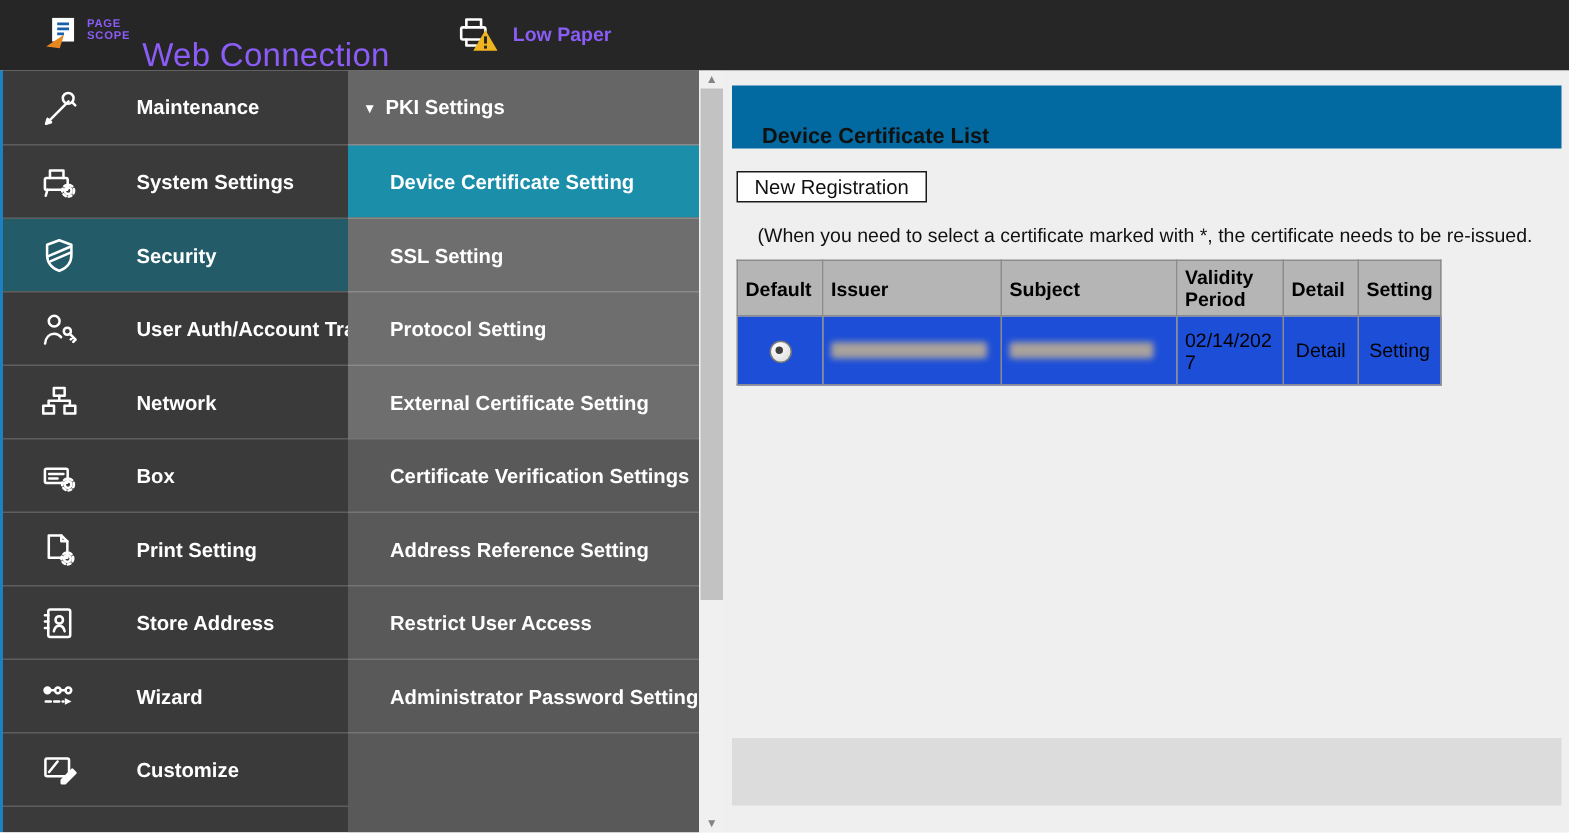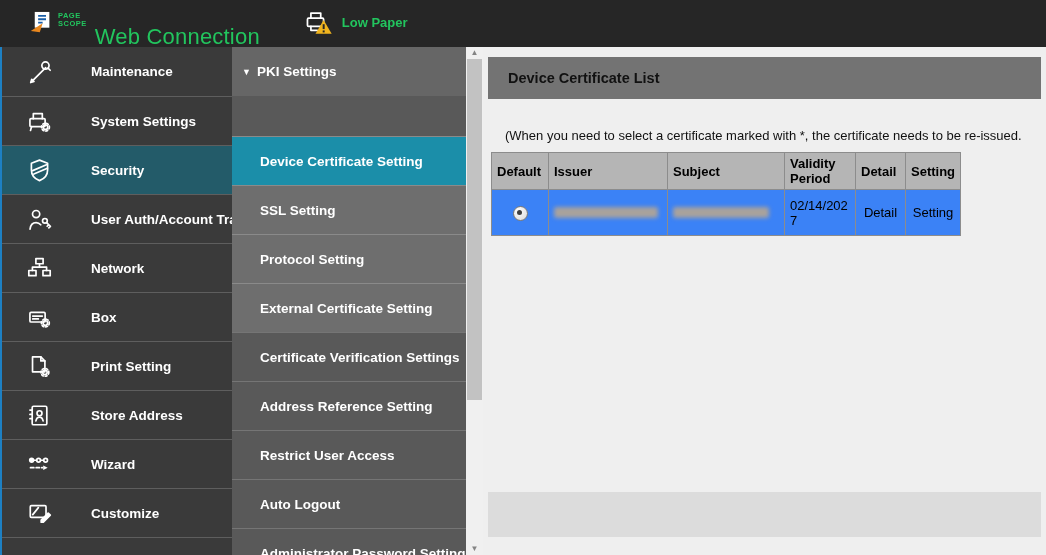--- a/index.html
+++ b/index.html
@@ -1,20 +1,20 @@
 <!DOCTYPE html>
 <html><head>
 <meta charset="utf-8">
 <style>
   html,body{margin:0;padding:0;}
   body{font-family:"Liberation Sans",sans-serif;}
   .screen{width:1046px;height:555px;position:relative;background:#efefef;overflow:hidden;
           display:flex;flex-direction:column;}
   
-  .hdr{height:47px;background:#262626;color:#22c55e;display:flex;align-items:flex-start;flex:0 0 47px;}
+  .hdr{height:47px;background:#262626;color:#8b5cf6;display:flex;align-items:flex-start;flex:0 0 47px;}
   .brand{display:flex;padding:6px 0 0 28px;}
   .logo-icon{width:27px;height:27px;margin-top:2px;}
   .logo-stack{display:flex;flex-direction:column;font-size:7.5px;font-weight:bold;letter-spacing:.5px;
               line-height:8px;margin:6px 4px 0 3px;}
   .title-col{display:flex;flex-direction:column;margin-left:4px;}
   .app-title{font-size:22px;font-weight:400;letter-spacing:.2px;line-height:22px;margin-top:20px;}
   .model-name{font-size:12.5px;font-weight:bold;line-height:16px;margin-top:1px;}
   .status{display:flex;align-items:center;margin-left:44px;padding-top:9px;}
   .status-icon{width:30px;height:27px;}
   .status-label{font-size:13px;font-weight:bold;margin-left:8px;}
@@ -33,42 +33,42 @@
   .menu-filler{flex:1;border-top:1px solid #5e5e5e;}
   
   .submenu{width:234px;flex:0 0 234px;background:#595959;display:flex;flex-direction:column;}
   .sub-header{height:49px;flex:0 0 49px;box-sizing:border-box;display:flex;align-items:center;
               background:#666666;padding-left:10px;color:#fff;font-size:13.5px;font-weight:bold;}
   .sub-marker{font-size:9px;margin-right:6px;}
   .sub-item{height:49px;flex:0 0 49px;box-sizing:border-box;display:flex;align-items:center;
             padding-left:28px;color:#fff;font-size:13.5px;font-weight:bold;cursor:pointer;}
   .sub-item.light{background:#6e6e6e;border-top:1px solid #8a8a8a;}
   .sub-item.dark{background:#595959;border-top:1px solid #757575;}
-  .sub-item.selected{background:#1b8ea9;border-top:1px solid #8a8a8a;margin-top:40px;}
+  .sub-item.selected{background:#1b8ea9;border-top:1px solid #8a8a8a;}
   .sub-filler{flex:1;border-top:1px solid #757575;background:#595959;}
   
   .sbar{width:17px;flex:0 0 17px;background:#f0f0f0;position:relative;}
   .sb-btn{position:absolute;left:0;width:17px;height:12px;text-align:center;font-size:8px;
           line-height:12px;color:#848484;cursor:pointer;}
   .sb-up{top:0;} .sb-down{bottom:0;}
   .sb-thumb{position:absolute;left:1px;top:12px;width:15px;height:341px;background:#c2c2c2;cursor:pointer;}
   
   .main{flex:1;background:#efefef;padding:10px 5px 0 5px;display:flex;flex-direction:column;min-width:0;}
-  .title-band{height:42px;flex:0 0 42px;background:#737373;display:flex;align-items:center;
+  .title-band{height:42px;flex:0 0 42px;background:#0369a1;display:flex;align-items:flex-end;
               padding-left:20px;box-sizing:border-box;}
   .page-title{font-size:14.5px;font-weight:bold;color:#111;}
   .content{flex:1;padding:15px 0 0 3px;}
   .btn{display:inline-block;background:#fff;border:1px solid #1a1a1a;padding:2px 11px;
        font-size:13.5px;color:#111;cursor:pointer;font-family:"Liberation Sans",sans-serif;}
   .note{margin-top:13px;font-size:13px;color:#111;line-height:1.32;}
   .note .l1{padding-left:14px;}
   table.cert{border-collapse:collapse;margin-top:8px;font-size:13px;color:#000;}
   table.cert th{background:#b5b5b5;border:1px solid #8c8c8c;text-align:left;font-weight:bold;
                 padding:3px 5px;vertical-align:middle;}
-  table.cert td{background:#3b82f6;border:1px solid #8c8c8c;padding:3px 5px;vertical-align:middle;margin-left:32px;}
+  table.cert td{background:#1d4ed8;border:1px solid #8c8c8c;padding:3px 5px;vertical-align:middle;margin-left:32px;}
   td.action{background:#fff;text-align:center;cursor:pointer;}
   td.vcell{word-break:break-all;}
   .c-default{width:46px;} .c-issuer{width:108px;} .c-subject{width:106px;}
   .c-valid{width:60px;} .c-detail{width:39px;} .c-setting{width:40px;}
   td.center{text-align:center;}
   .radio{width:13px;height:13px;border-radius:50%;border:1px solid #767676;display:inline-block;
          position:relative;background:radial-gradient(circle at 35% 30%,#ffffff,#d8d8d8);
          vertical-align:middle;cursor:pointer;}
   .radio::after{content:'';position:absolute;left:3px;top:3px;width:5px;height:5px;border-radius:50%;
                 background:#3f3f3f;}
@@ -285,41 +285,39 @@
   </div>
 
   <div class="sub-item dark">
     <span class="sub-label">Address Reference Setting</span>
   </div>
 
   <div class="sub-item dark">
     <span class="sub-label">Restrict User Access</span>
   </div>
 
-  <div class="sub-item dark">
-    <span class="sub-label">Auto Logout</span>
-  </div>
 
   <div class="sub-item dark">
     <span class="sub-label">Administrator Password Setting</span>
   </div>
 <div class="sub-filler"></div>
       </div>
 
     <div class="sbar">
       <div class="sb-btn sb-up">▲</div>
       <div class="sb-thumb"></div>
       <div class="sb-btn sb-down">▼</div>
     </div>
 
     <div class="main">
       <div class="title-band">
         <span class="page-title">Device Certificate List</span>
       </div>
       <div class="content">
+        <button class="btn">New Registration</button>
         <div class="note">
           <div class="l1">(When you need to select a certificate marked with *, the certificate needs to be re-issued.</div>
         </div>
         <table class="cert">
           <tbody>
               <tr>
             <th class="c-default">Default</th>
             <th class="c-issuer">Issuer</th>
             <th class="c-subject">Subject</th>
             <th class="c-valid">Validity Period</th>

